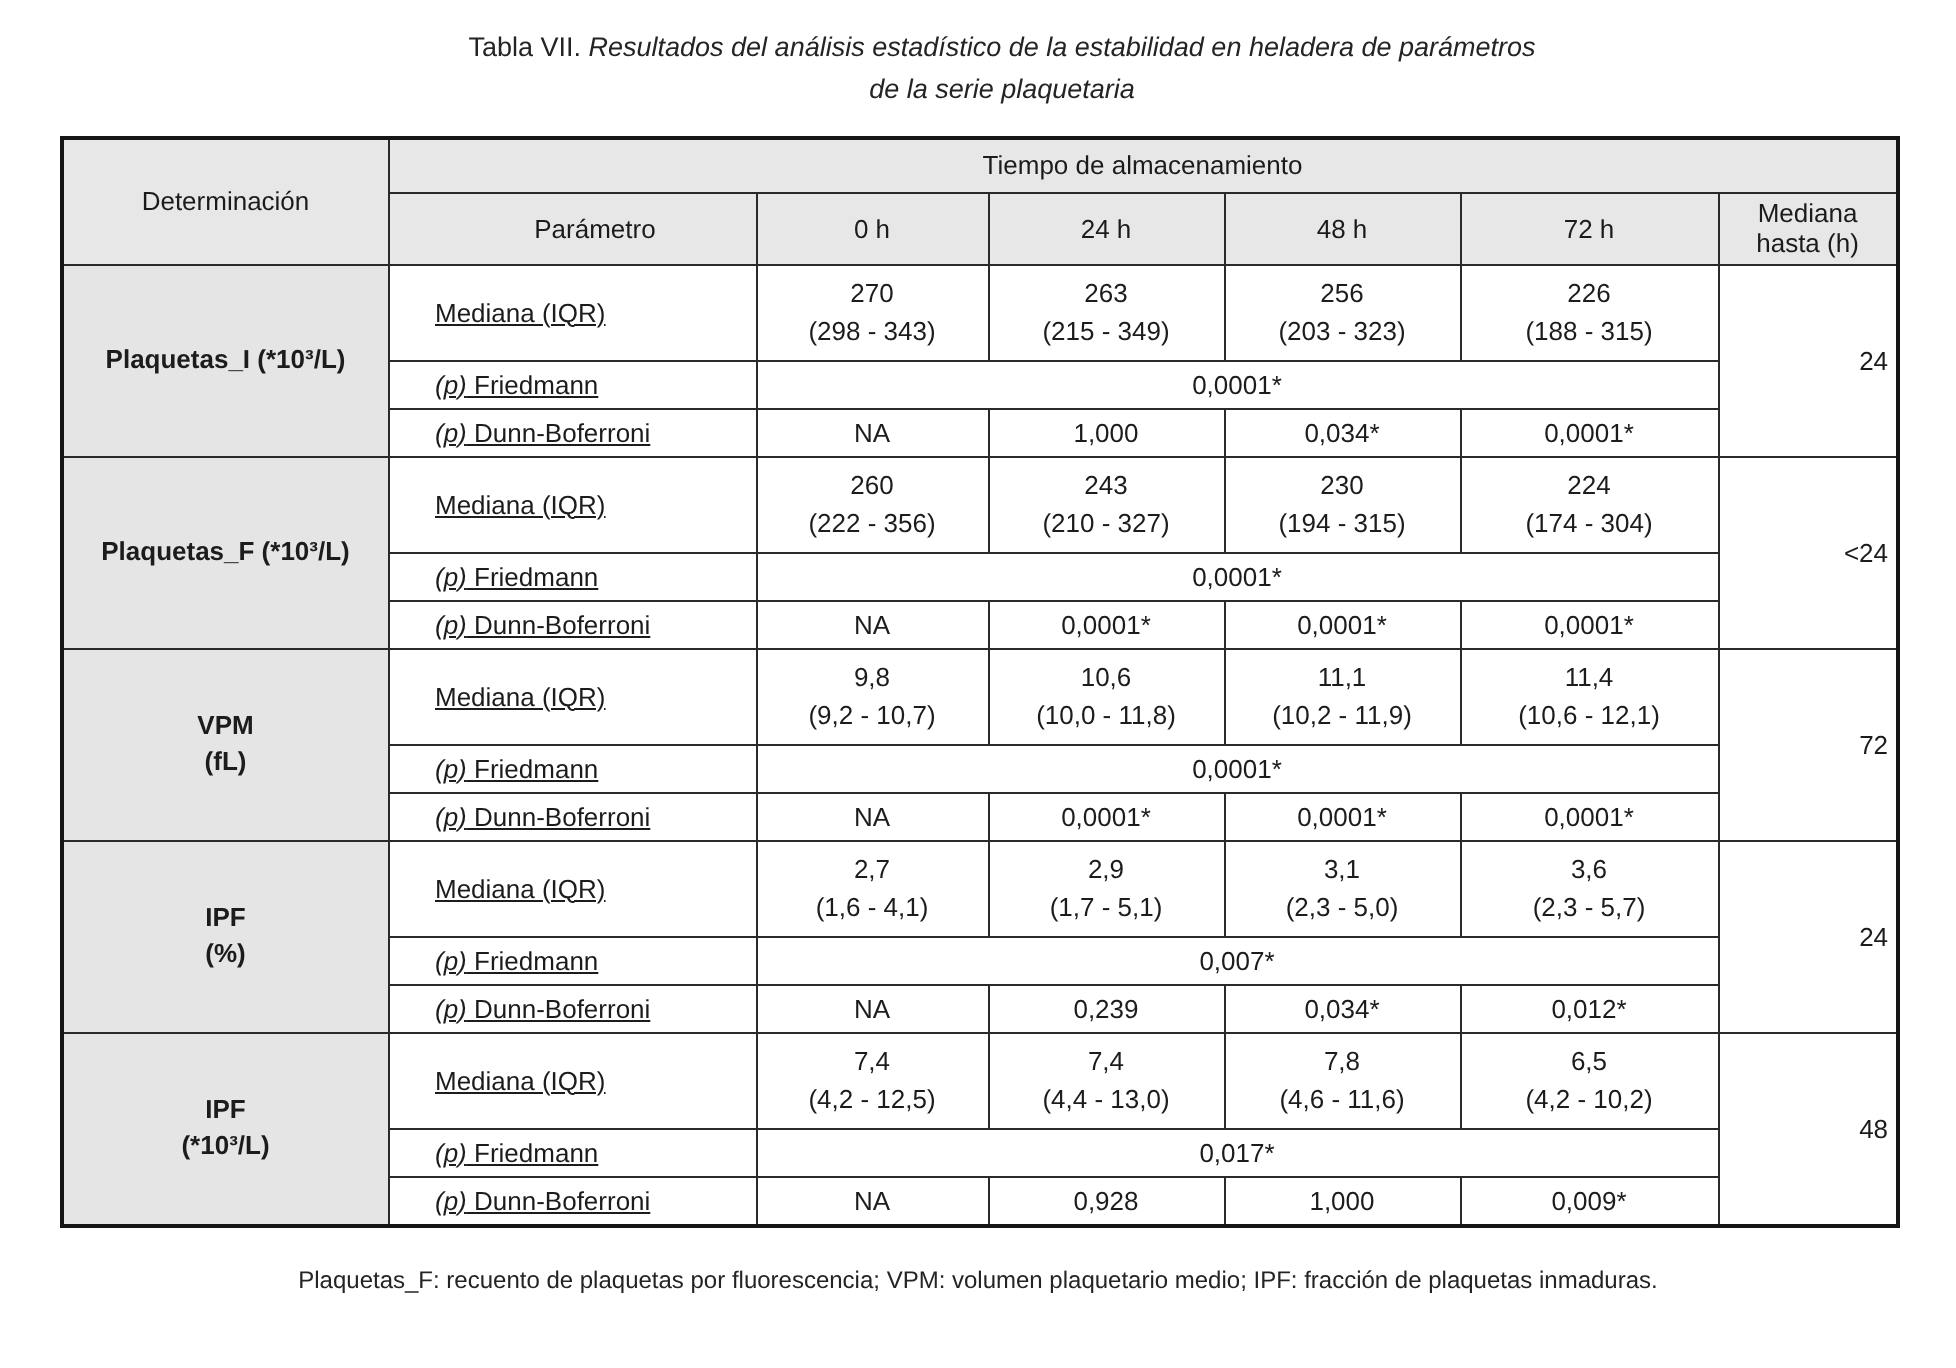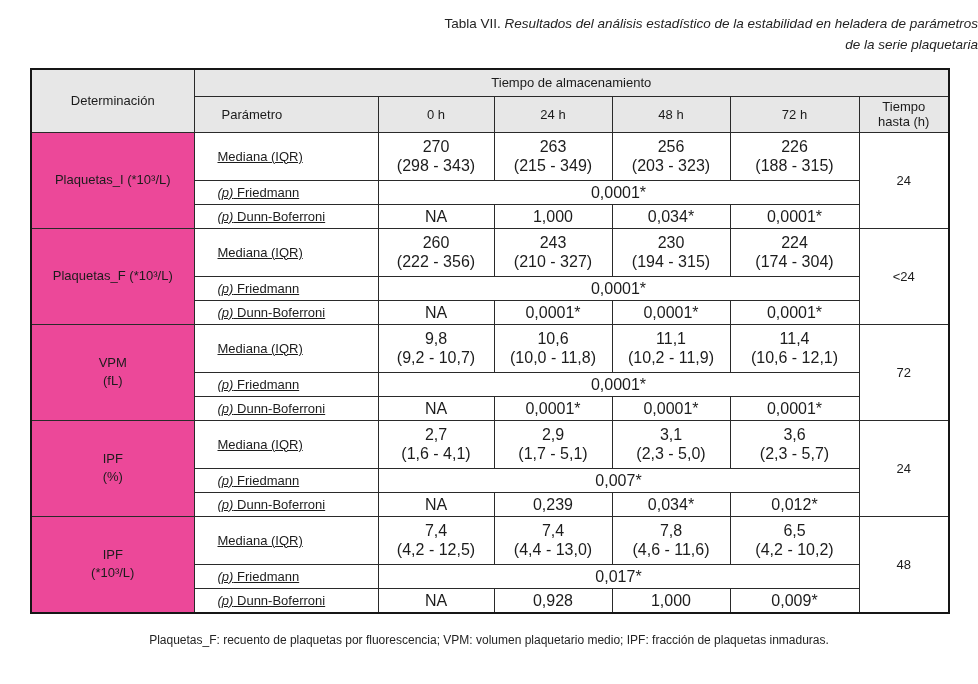--- a/index.html
+++ b/index.html
@@ -2,21 +2,21 @@
 <html><head>
 <meta charset="utf-8">
 <style>
   html, body { margin: 0; padding: 0; background: #ffffff; }
   .page {
     width: 978px; height: 684px; background: #ffffff;
     font-family: "Liberation Sans", "DejaVu Sans", sans-serif;
     color: #1c1c1c; overflow: hidden; box-sizing: border-box;
   }
   .title {
-    padding-top: 13px; text-align: right;
+    padding-top: 13px; text-align: center;
     font-size: 13.5px; line-height: 21px; color: #242424; padding-left: 24px;
   }
   .title em { font-style: italic; }
 
   table.results {
     border-collapse: collapse; table-layout: fixed;
     width: 918px; margin: 13px 0 0 30px;
     border: 2px solid #161616;
   }
   .results th, .results td {
@@ -24,28 +24,28 @@
     vertical-align: middle;
     padding: 2px 4px;
     box-sizing: border-box;
   }
   .hdr {
     background: #e7e7e7; font-weight: normal; font-size: 13px;
     text-align: center; color: #1b1b1b;
   }
   tr.h1 { height: 27px; }
   tr.h2 { height: 36px; }
-  th.hdr-left { text-align: left; padding-left: 27px; }
+  th.hdr-left { text-align: center; padding-left: 27px; }
   th.gname {
-    font-weight: normal; font-size: 13px; background: #ec4899;
+    font-weight: bold; font-size: 13px; background: #e5e5e5;
     line-height: 18px;
   }
   td.param { text-align: left; padding-left: 23px; font-size: 13px; font-weight: normal; text-decoration: underline; }
-  td.num { text-align: center; font-size: 16px; line-height: 19px; }
-  td.estable { text-align: center; font-size: 13px; }
+  td.num { text-align: center; font-size: 13px; line-height: 19px; }
+  td.estable { text-align: right; font-size: 13px; }
   tr.row-mediana { height: 48px; }
   tr.row-p { height: 24px; }
   .pit { font-style: italic; }
 
   .footnote {
     margin-top: 15px; text-align: center;
     font-size: 12px; line-height: 22px; color: #242424;
   }
   .footnote em { font-style: italic; }
 </style>
@@ -74,21 +74,21 @@
         <th class="hdr" rowspan="2">Determinación</th>
         <th class="hdr" colspan="6">Tiempo de almacenamiento</th>
       </tr>
       <tr class="h2">
         <th class="hdr hdr-left">Parámetro</th>
         <th class="hdr">0 h</th>
         <th class="hdr">24 h</th>
         <th class="hdr">48 h</th>
         <th class="hdr">72 h</th>
         <th class="hdr">
-          <span>Tiempo</span><br>
+          <span>Mediana</span><br>
           <span>hasta (h)</span>
         </th>
       </tr>
     </thead>
     <tbody>
 
       <tr class="row-mediana">
         <th class="gname" rowspan="3">Plaquetas_I (*10³/L)</th>
         <td class="param">Mediana (IQR)</td>
         <td class="num">

